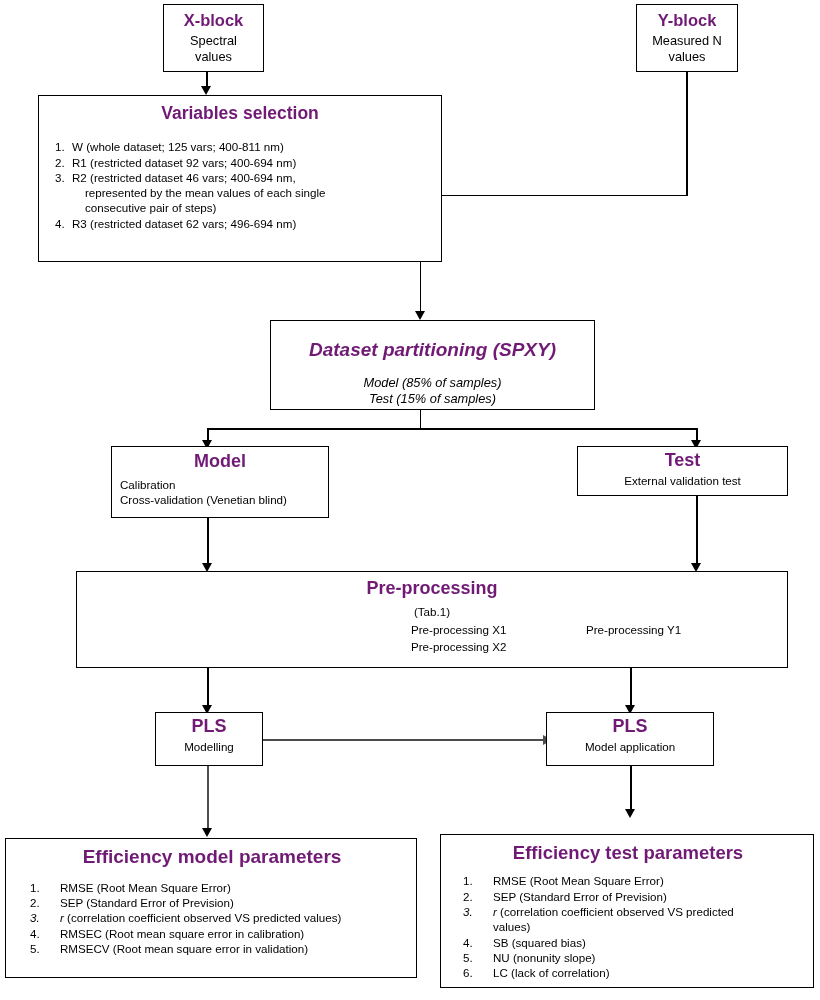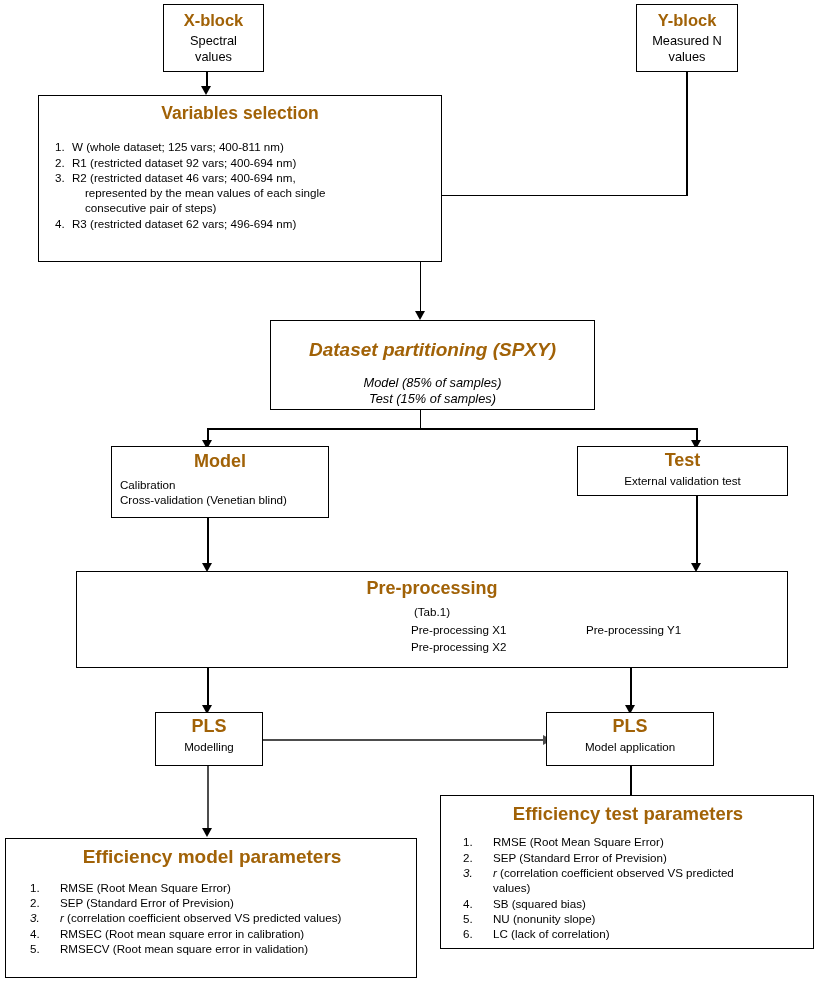--- a/index.html
+++ b/index.html
@@ -23,21 +23,21 @@
     position: absolute;
     box-sizing: border-box;
     border: 1.6px solid #000000;
     background: #ffffff;
     z-index: 3;
   }
   .b-title {
     font-weight: bold;
     text-align: center;
     line-height: 1.1;
-    color: #a16207;
+    color: #701a75;
   }
   .b-sub {
     text-align: center;
     line-height: 1.22;
     color: #000000;
   }
   .b-left {
     text-align: left;
     line-height: 1.3;
     color: #000000;
@@ -204,21 +204,21 @@
     <div class="b-title" style="font-size:19px;">Efficiency model parameters</div>
     <ol class="numlist wide t-12" style="margin-top:12px; padding-left:14px;">
       <li><span class="num">1.</span><span class="ital"></span><span>RMSE (Root Mean Square Error)</span></li>
       <li><span class="num">2.</span><span class="ital"></span><span>SEP (Standard Error of Prevision)</span></li>
       <li><span class="num ital">3.</span><span class="ital">r </span><span>(correlation coefficient observed VS predicted values)</span></li>
       <li><span class="num">4.</span><span class="ital"></span><span>RMSEC (Root mean square error in calibration)</span></li>
       <li><span class="num">5.</span><span class="ital"></span><span>RMSECV  (Root mean square error in validation)</span></li>
     </ol>
   </div>
 
-  <div class="box" style="left:440px; top:795px; width:374px; height:154px; padding:8px 8px 0 10px;">
+  <div class="box" style="left:440px; top:834px; width:374px; height:154px; padding:8px 8px 0 10px;">
     <div class="b-title" style="font-size:18.5px;">Efficiency test parameters</div>
     <ol class="numlist wide t-12" style="margin-top:10px; padding-left:12px;">
       <li><span class="num">1.</span><span class="ital"></span><span>RMSE (Root Mean Square Error)</span></li>
       <li><span class="num">2.</span><span class="ital"></span><span>SEP (Standard Error of Prevision)</span></li>
       <li><span class="num ital">3.</span><span class="ital">r </span><span>(correlation coefficient observed VS predicted</span></li>
       <li><span class="num"></span><span class="ital"></span><span>values)</span></li>
       <li><span class="num">4.</span><span class="ital"></span><span>SB (squared bias)</span></li>
       <li><span class="num">5.</span><span class="ital"></span><span>NU (nonunity slope)</span></li>
       <li><span class="num">6.</span><span class="ital"></span><span>LC (lack of correlation)</span></li>
     </ol>

